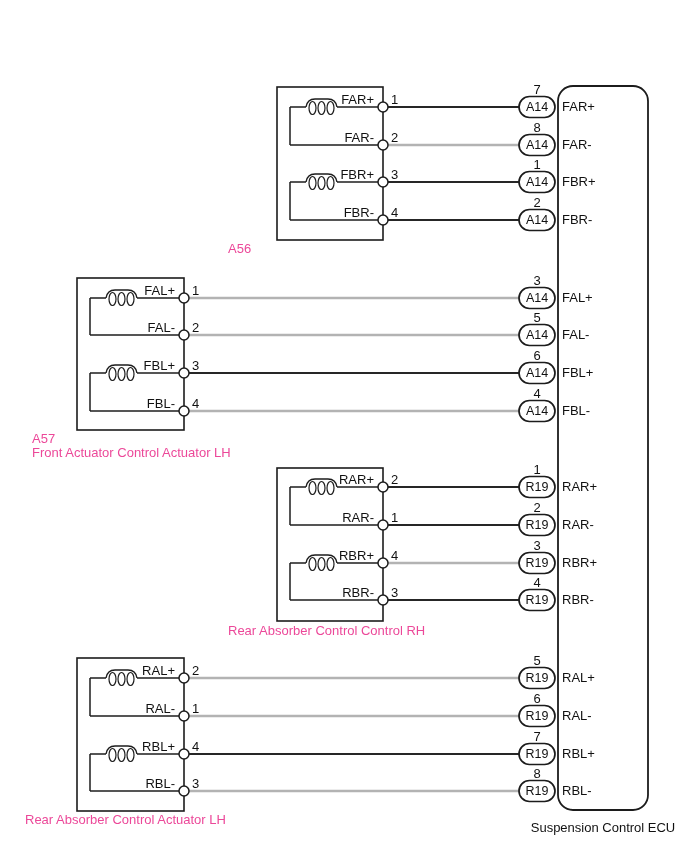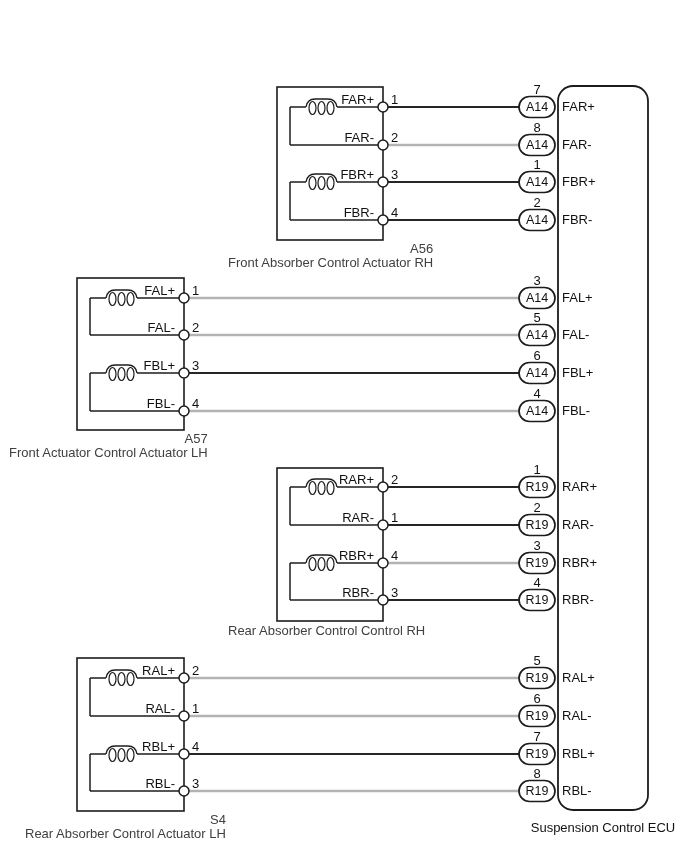--- a/index.html
+++ b/index.html
@@ -12,23 +12,22 @@
     color: #111111;
     overflow: hidden;
     margin-top: 48px;
   }
   #diagram-svg { position: absolute; left: 0; top: 0; }
   #diagram-svg text { font-family: "Liberation Sans", sans-serif; }
   .blk-label {
     position: absolute;
     font-size: 13px;
     line-height: 13.5px;
-    color: #404040;
+    color: #ec4899;
     white-space: nowrap;
-    text-align: right;
   }
   .ecu-label {
     position: absolute;
     left: 503px;
     top: 772px;
     width: 200px;
     text-align: center;
     font-size: 13px;
     color: #111111;
     white-space: nowrap;
@@ -250,34 +249,32 @@
         <text x="192" y="740" text-anchor="start" font-size="13" fill="#111111">3</text>
         <rect x="519" y="732.5" width="36" height="21" rx="10.5" ry="10.5" fill="#ffffff" stroke="#1c1c1c" stroke-width="1.7"></rect>
         <text x="537" y="747" text-anchor="middle" font-size="12.5" fill="#111111">R19</text>
         <text x="537" y="730" text-anchor="middle" font-size="13" fill="#111111">8</text>
         <text x="562" y="747" text-anchor="start" font-size="13" fill="#111111">RBL-</text>
       </g>
     </svg>
 
   <div class="blk-label" style="left:228px;top:194px">
     <div>A56</div>
-    <div>Front Absorber Control Actuator RH</div>
-  </div>
-
-  <div class="blk-label" style="left:9px;top:384px">
+  </div>
+
+  <div class="blk-label" style="left:32px;top:384px">
     <div>A57</div>
     <div>Front Actuator Control Actuator LH</div>
   </div>
 
   <div class="blk-label" style="left:228px;top:576px">
     <div>Rear Absorber Control Control RH</div>
   </div>
 
   <div class="blk-label" style="left:25px;top:765px">
-    <div>S4</div>
     <div>Rear Absorber Control Actuator LH</div>
   </div>
 
   <div class="ecu-label">Suspension Control ECU</div>
 
   <div class="footer-mark">H</div>
 
 </div>
 
 </body></html>

